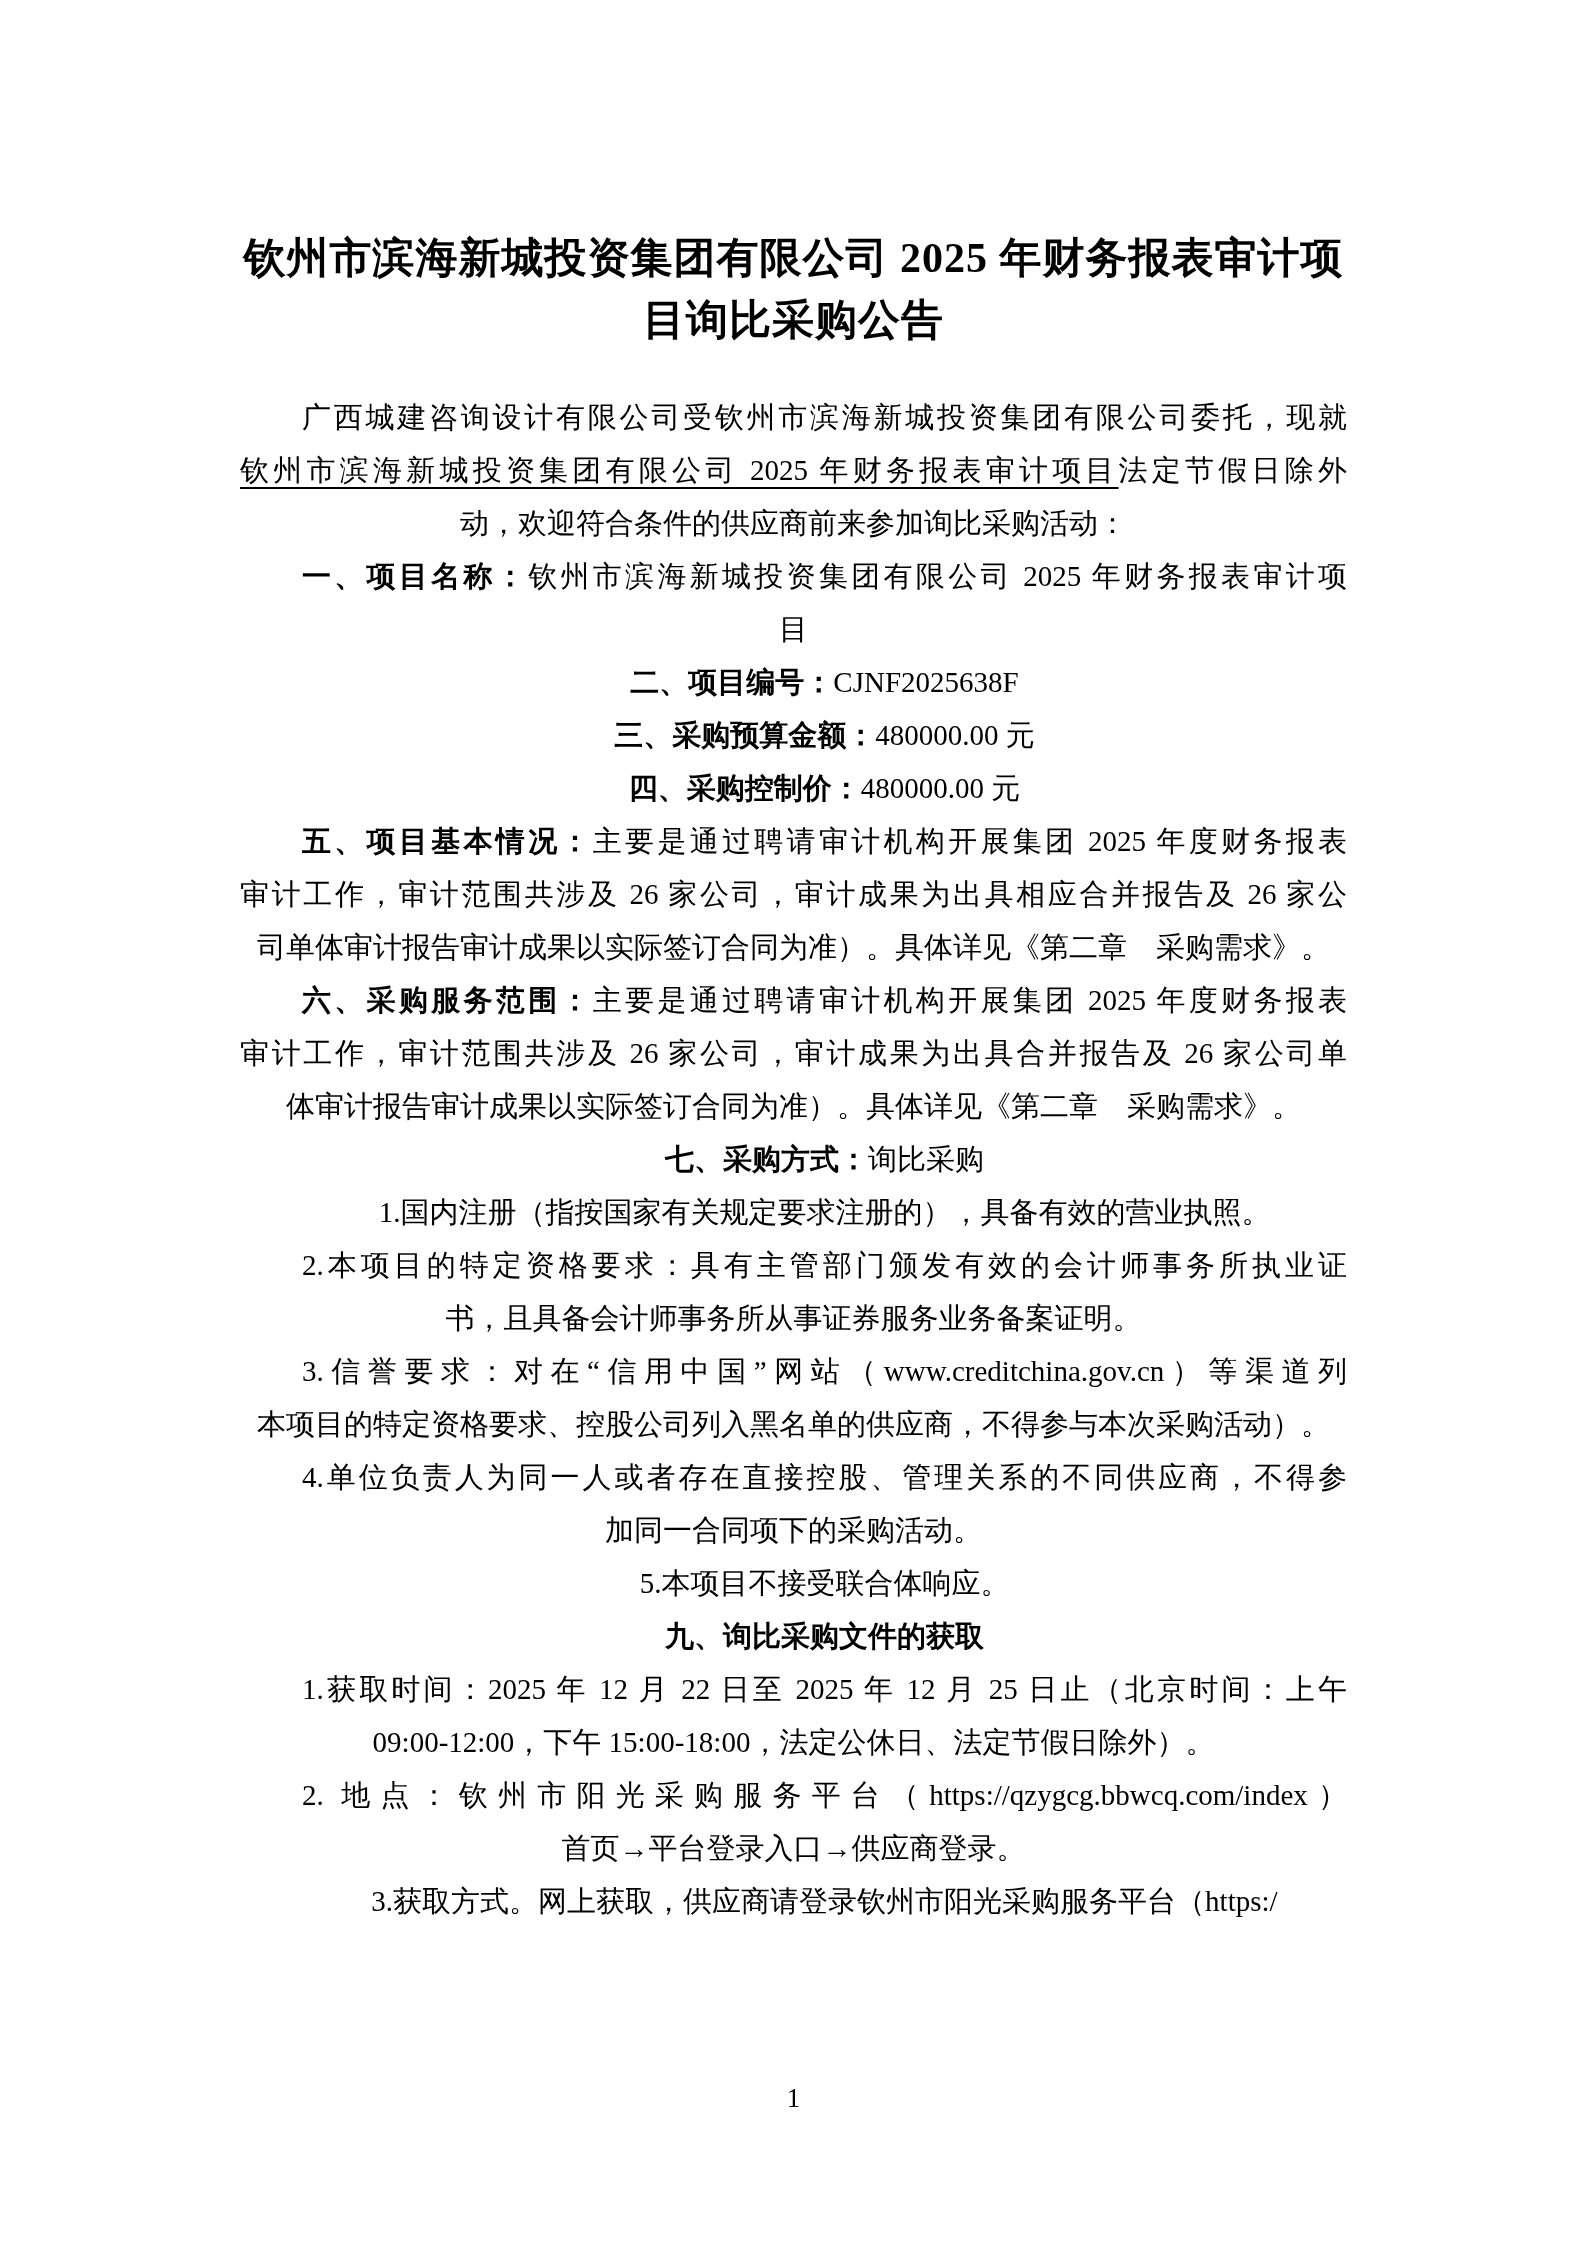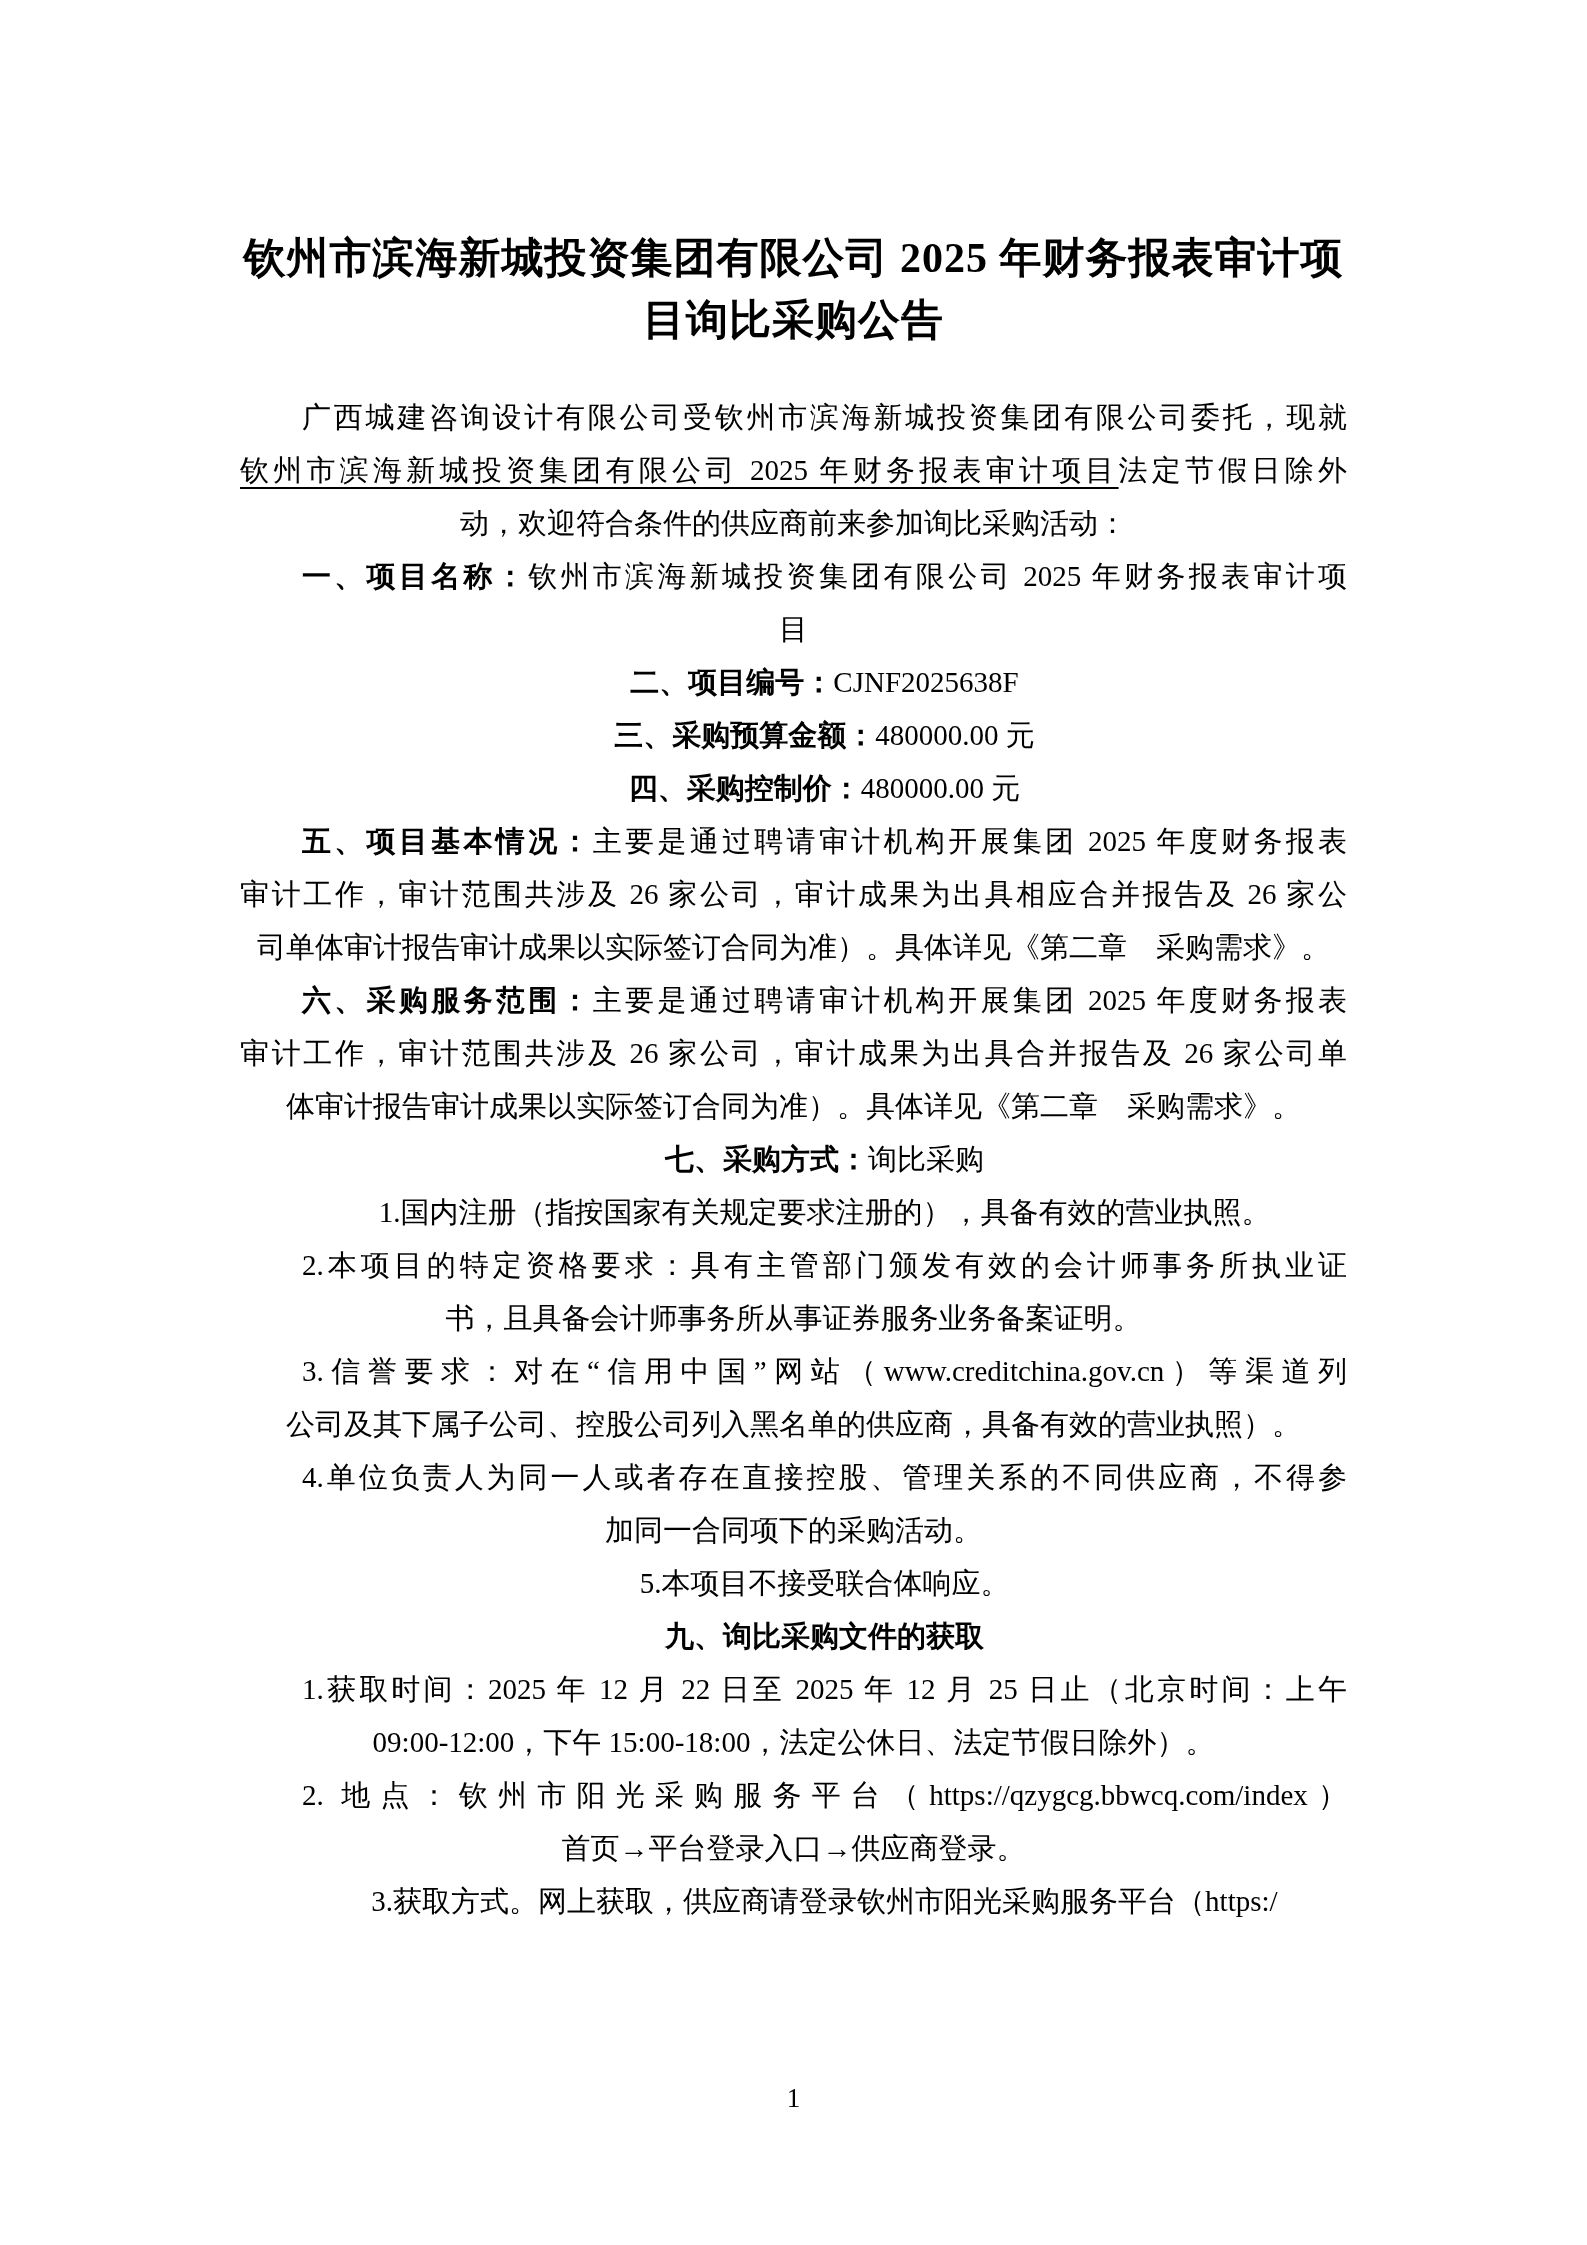--- a/index.html
+++ b/index.html
@@ -92,21 +92,21 @@
         <div class="line justify"><span class="">审计工作，审计范围共涉及 26 家公司，审计成果为出具相应合并报告及 26 家公</span></div>
         <div class="line"><span class="">司单体审计报告审计成果以实际签订合同为准）。具体详见《第二章　采购需求》。</span></div>
         <div class="line indent justify"><span class="seg-bold ">六、采购服务范围：</span><span class="">主要是通过聘请审计机构开展集团 2025 年度财务报表</span></div>
         <div class="line justify"><span class="">审计工作，审计范围共涉及 26 家公司，审计成果为出具合并报告及 26 家公司单</span></div>
         <div class="line"><span class="">体审计报告审计成果以实际签订合同为准）。具体详见《第二章　采购需求》。</span></div>
         <div class="line indent"><span class="seg-bold ">七、采购方式：</span><span class="">询比采购</span></div>
         <div class="line indent"><span class="">1.国内注册（指按国家有关规定要求注册的），具备有效的营业执照。</span></div>
         <div class="line indent justify"><span class="">2.本项目的特定资格要求：具有主管部门颁发有效的会计师事务所执业证</span></div>
         <div class="line"><span class="">书，且具备会计师事务所从事证券服务业务备案证明。</span></div>
         <div class="line indent justify"><span class="">3.信誉要求：对在“信用中国”网站（www.creditchina.gov.cn）等渠道列</span></div>
-        <div class="line"><span class="">公司及其下属子公司、控股公司列入黑名单的供应商，具备有效的营业执照）。</span></div>
+        <div class="line"><span class="">本项目的特定资格要求、控股公司列入黑名单的供应商，不得参与本次采购活动）。</span></div>
         <div class="line indent justify"><span class="">4.单位负责人为同一人或者存在直接控股、管理关系的不同供应商，不得参</span></div>
         <div class="line"><span class="">加同一合同项下的采购活动。</span></div>
         <div class="line indent"><span class="">5.本项目不接受联合体响应。</span></div>
         <div class="line indent"><span class="seg-bold ">九、询比采购文件的获取</span></div>
         <div class="line indent justify"><span class="">1.获取时间：2025 年 12 月 22 日至 2025 年 12 月 25 日止（北京时间：上午</span></div>
         <div class="line"><span class="">09:00-12:00，下午 15:00-18:00，法定公休日、法定节假日除外）。</span></div>
         <div class="line indent justify"><span class="">2. 地点：钦州市阳光采购服务平台（https://qzygcg.bbwcq.com/index）</span></div>
         <div class="line"><span class="">首页→平台登录入口→供应商登录。</span></div>
         <div class="line indent"><span class="">3.获取方式。网上获取，供应商请登录钦州市阳光采购服务平台（https:/</span></div>
       </div>

